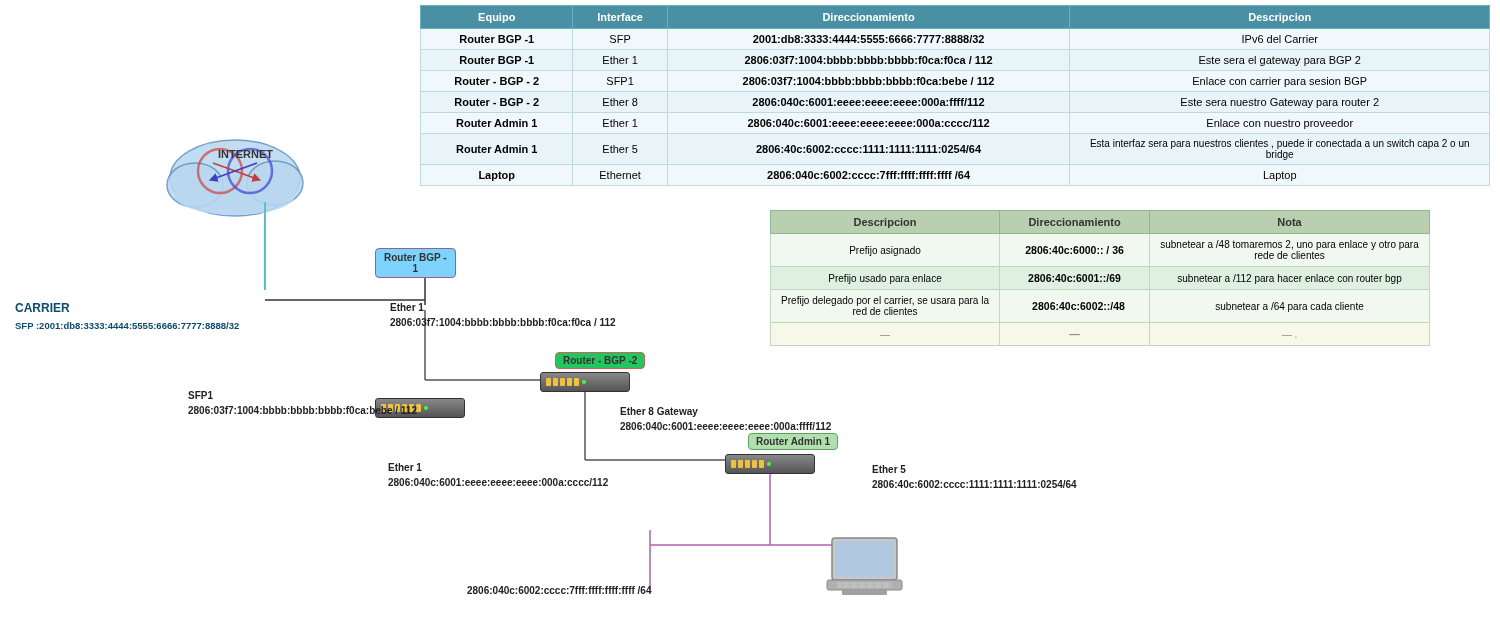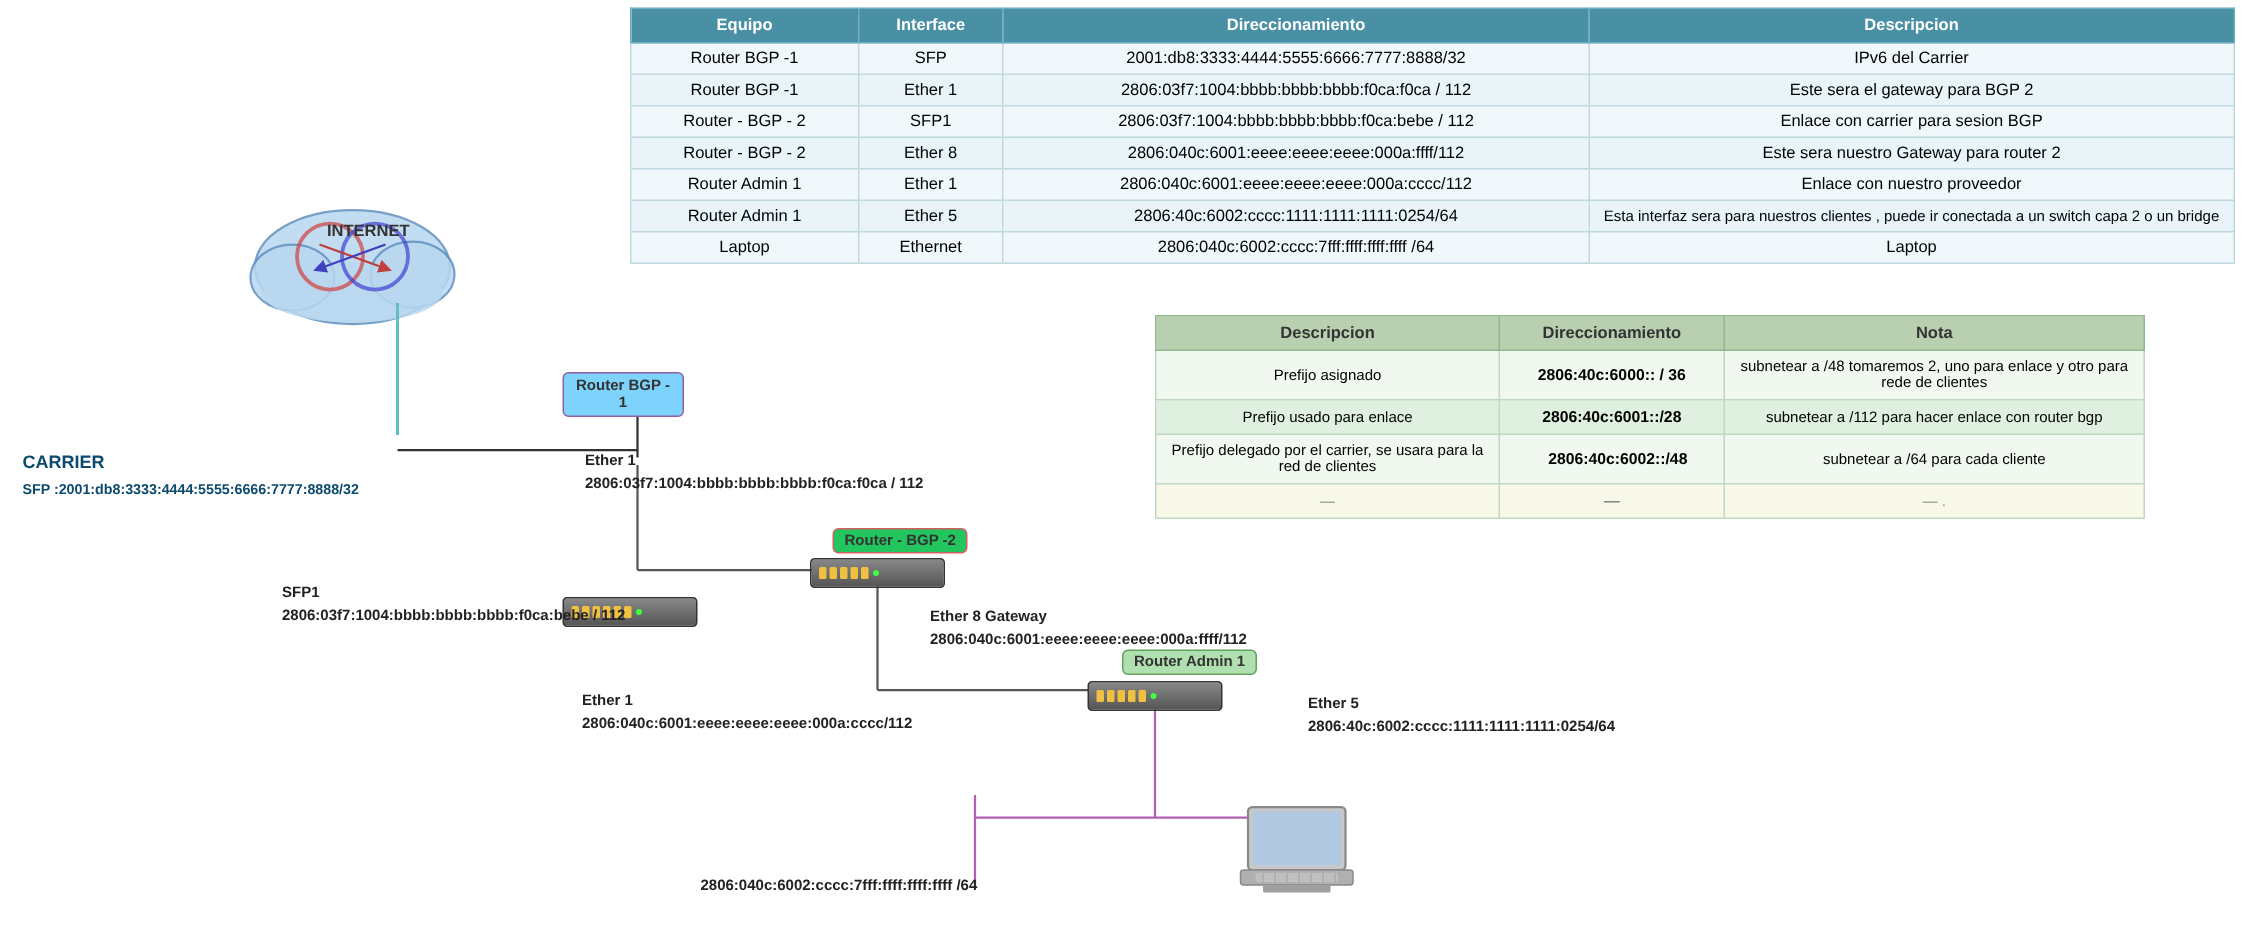--- a/index.html
+++ b/index.html
@@ -36,21 +36,21 @@
     .main-table td {
       padding: 4px 8px;
       text-align: center;
       border: 1px solid #c0d8e0;
       background: #f0f8fb;
     }
     .main-table tr:nth-child(even) td {
       background: #e8f4f8;
     }
     .main-table td.bold {
-      font-weight: normal;
+      font-weight: bold;
       margin-top: 40px;
     }
 
     
     .lower-table-section {
       position: absolute;
       top: 210px;
       left: 770px;
       width: 660px;
     }
@@ -311,21 +311,21 @@
       </tr>
     </thead>
     <tbody id="lower-table-body">
     <tr>
       <td style="max-width:180px;font-size:10px;">Prefijo asignado</td>
       <td style="font-weight:bold;">2806:40c:6000:: / 36</td>
       <td style="max-width:220px;font-size:10px;">subnetear a /48  tomaremos 2, uno para enlace y otro para rede de clientes</td>
     </tr>
         <tr>
       <td style="max-width:180px;font-size:10px;">Prefijo usado para enlace</td>
-      <td style="font-weight:bold;">2806:40c:6001::/28</td>
+      <td style="font-weight:bold;">2806:40c:6001::/69</td>
       <td style="max-width:220px;font-size:10px;">subnetear a /112 para hacer enlace con router bgp</td>
     </tr>
         <tr>
       <td style="max-width:180px;font-size:10px;">Prefijo delegado por el carrier, se usara para la red de clientes</td>
       <td style="font-weight:bold;padding-left:16px;">2806:40c:6002::/48</td>
       <td style="max-width:220px;font-size:10px;">subnetear a /64 para cada cliente</td>
     </tr>
         <tr>
       <td style="max-width:180px;font-size:10px;">—</td>
       <td style="font-weight:bold;">—</td>

